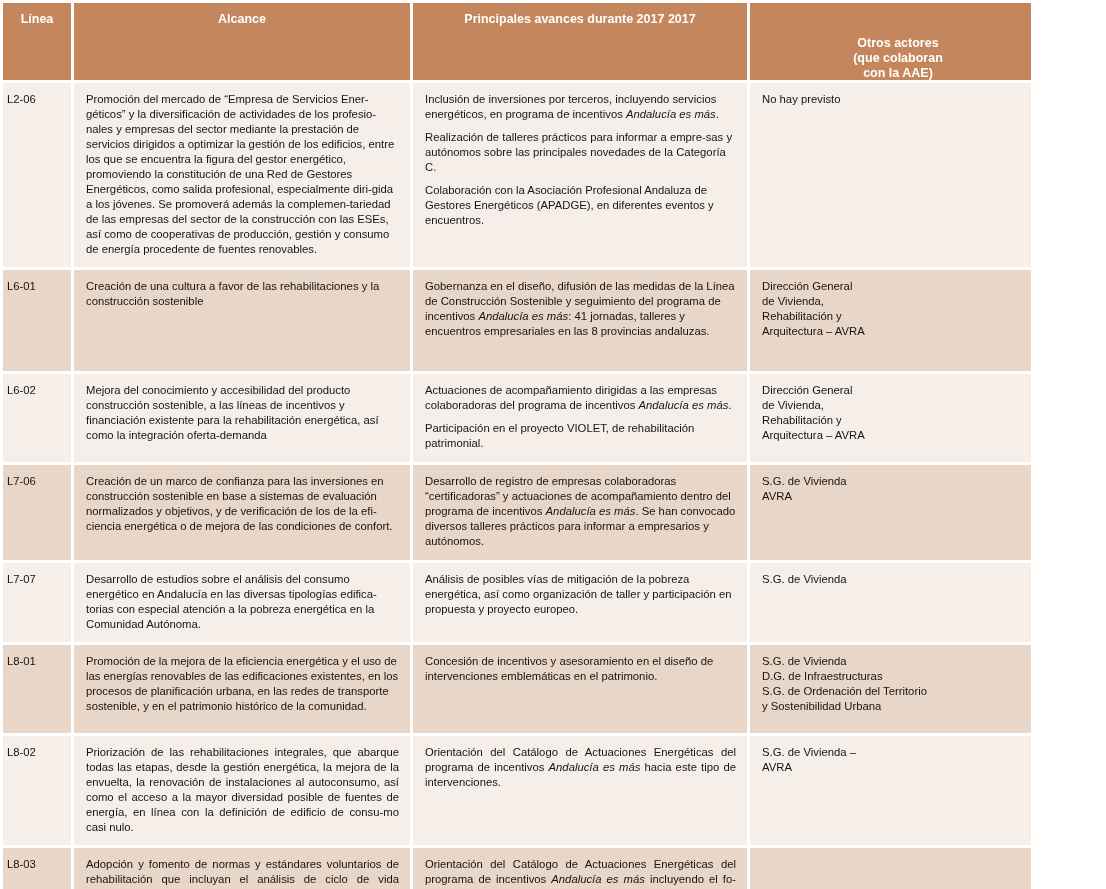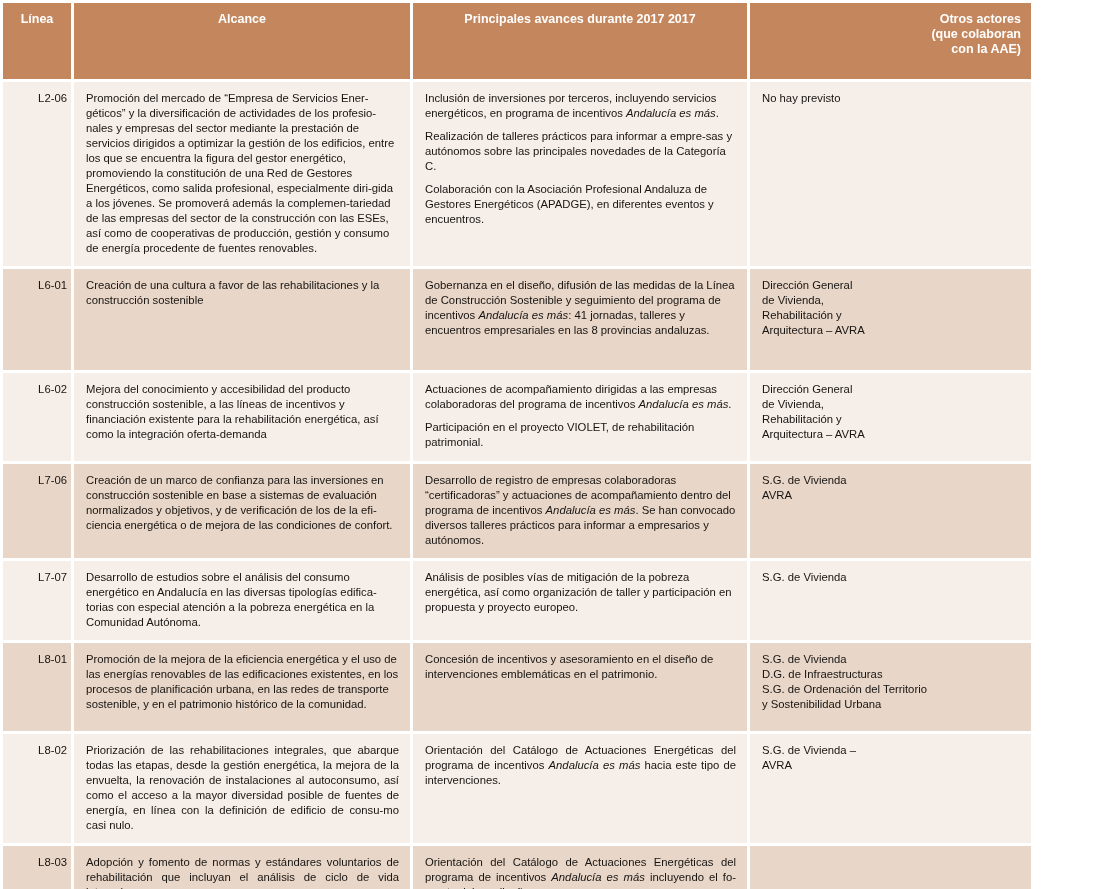--- a/index.html
+++ b/index.html
@@ -48,34 +48,34 @@
     font-weight: bold;
     font-size: 12.5px;
     line-height: 1.18;
     height: 76px;
     box-sizing: border-box;
   }
   .th-inner {
     padding: 9px 10px 0 10px;
   }
   .th-center .th-inner { text-align: center; }
-  .th-left   .th-inner { text-align: right; padding-left: 25px; }
+  .th-left   .th-inner { text-align: center; padding-left: 25px; margin-top: 24px; }
 
   
   tbody td {
     font-size: 11.3px;
     line-height: 1.33;
     color: #171411;
     box-sizing: border-box;
   }
   tbody tr.row-light td { background: #f6eee9; }
   tbody tr.row-dark  td { background: #e8d6c8; }
 
   .cell-inner { padding: 9px 11px 10px 12px; }
-  .cell-code  { text-align: right; padding: 9px 4px 9px 4px; font-size: 11.3px; white-space: nowrap; }
+  .cell-code  { text-align: left; padding: 9px 4px 9px 4px; font-size: 11.3px; white-space: nowrap; }
   .cell-just  { text-align: justify; text-justify: inter-word; }
 
   .cell-inner p {
     margin: 0 0 8px 0;
   }
   .cell-inner p:last-child { margin-bottom: 0; }
   .cell-inner b { font-weight: normal; }
   .cell-inner i { font-style: italic; }
 </style>
 </head>

